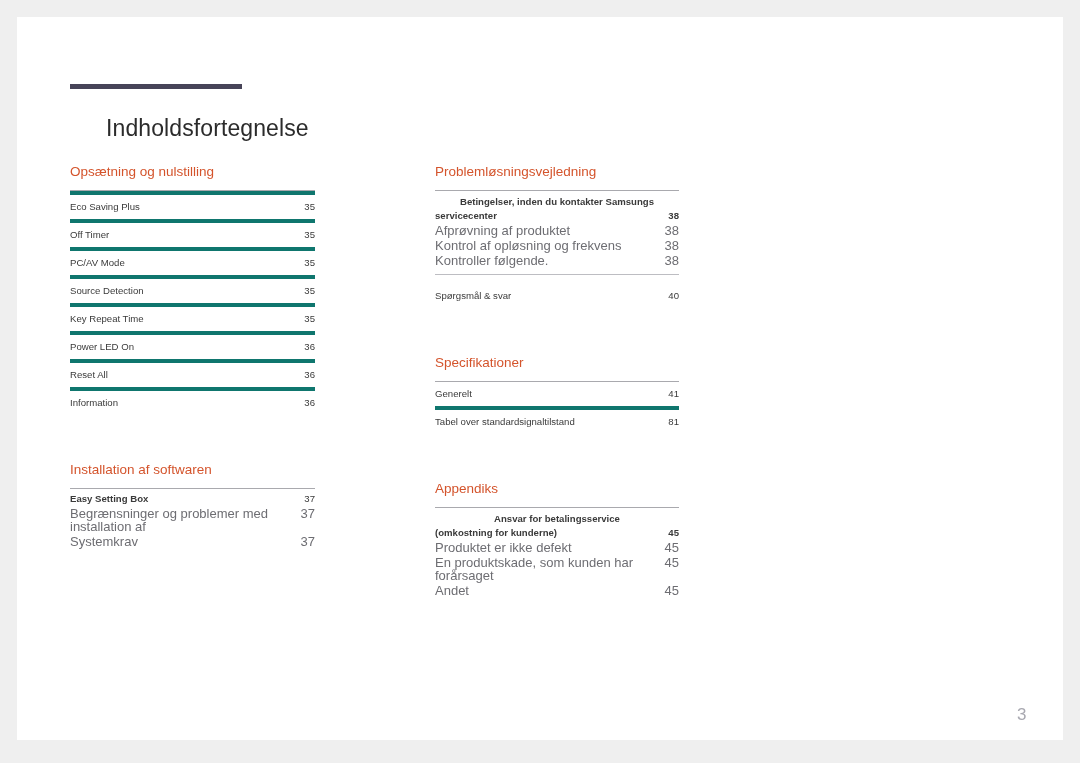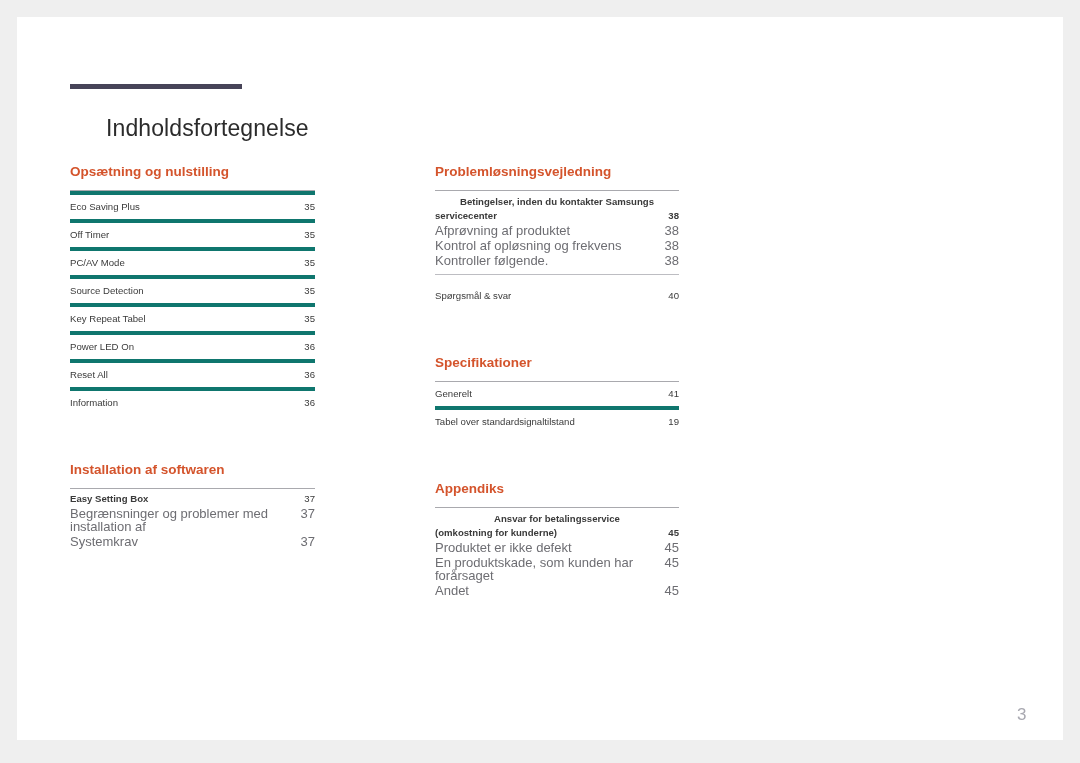--- a/index.html
+++ b/index.html
@@ -46,21 +46,21 @@
   }
   .col-left { left: 53px; width: 245px; }
   .col-right { left: 418px; width: 244px; }
 
   .toc-section { margin-bottom: 0; }
   .toc-section + .toc-section { margin-top: 46px; }
 
   .section-heading {
     font-size: 13.5px;
     color: #d4542c;
-    font-weight: 700;
+    font-weight: 400;
     line-height: 17px;
     padding-bottom: 10px;
     white-space: nowrap;
   }
   .section-rule {
     border-top: 1px solid #a9a9ae;
     height: 0;
     margin-bottom: 0;
   }
   .entries { display: block; }
@@ -159,21 +159,21 @@
           </div>
           <div class="entry ruled">
             <span class="label">PC/AV Mode</span>
             <span class="pageno">35</span>
           </div>
           <div class="entry ruled">
             <span class="label">Source Detection</span>
             <span class="pageno">35</span>
           </div>
           <div class="entry ruled">
-            <span class="label">Key Repeat Tabel</span>
+            <span class="label">Key Repeat Time</span>
             <span class="pageno">35</span>
           </div>
           <div class="entry ruled">
             <span class="label">Power LED On</span>
             <span class="pageno">36</span>
           </div>
           <div class="entry ruled">
             <span class="label">Reset All</span>
             <span class="pageno">36</span>
           </div>
@@ -235,21 +235,21 @@
       <div class="toc-section">
         <div class="section-heading">Specifikationer</div>
         <div class="section-rule"></div>
         <div class="entries">
           <div class="entry ruled first-ruled">
             <span class="label">Generelt</span>
             <span class="pageno">41</span>
           </div>
           <div class="entry ruled">
             <span class="label">Tabel over standardsignaltilstand</span>
-            <span class="pageno">19</span>
+            <span class="pageno">81</span>
           </div>
         </div>
       </div>
       <div class="toc-section">
         <div class="section-heading">Appendiks</div>
         <div class="section-rule"></div>
         <div class="entries">
           <div class="entry-wrap">
             <span class="line1">Ansvar for betalingsservice</span>
             <span class="line2">

